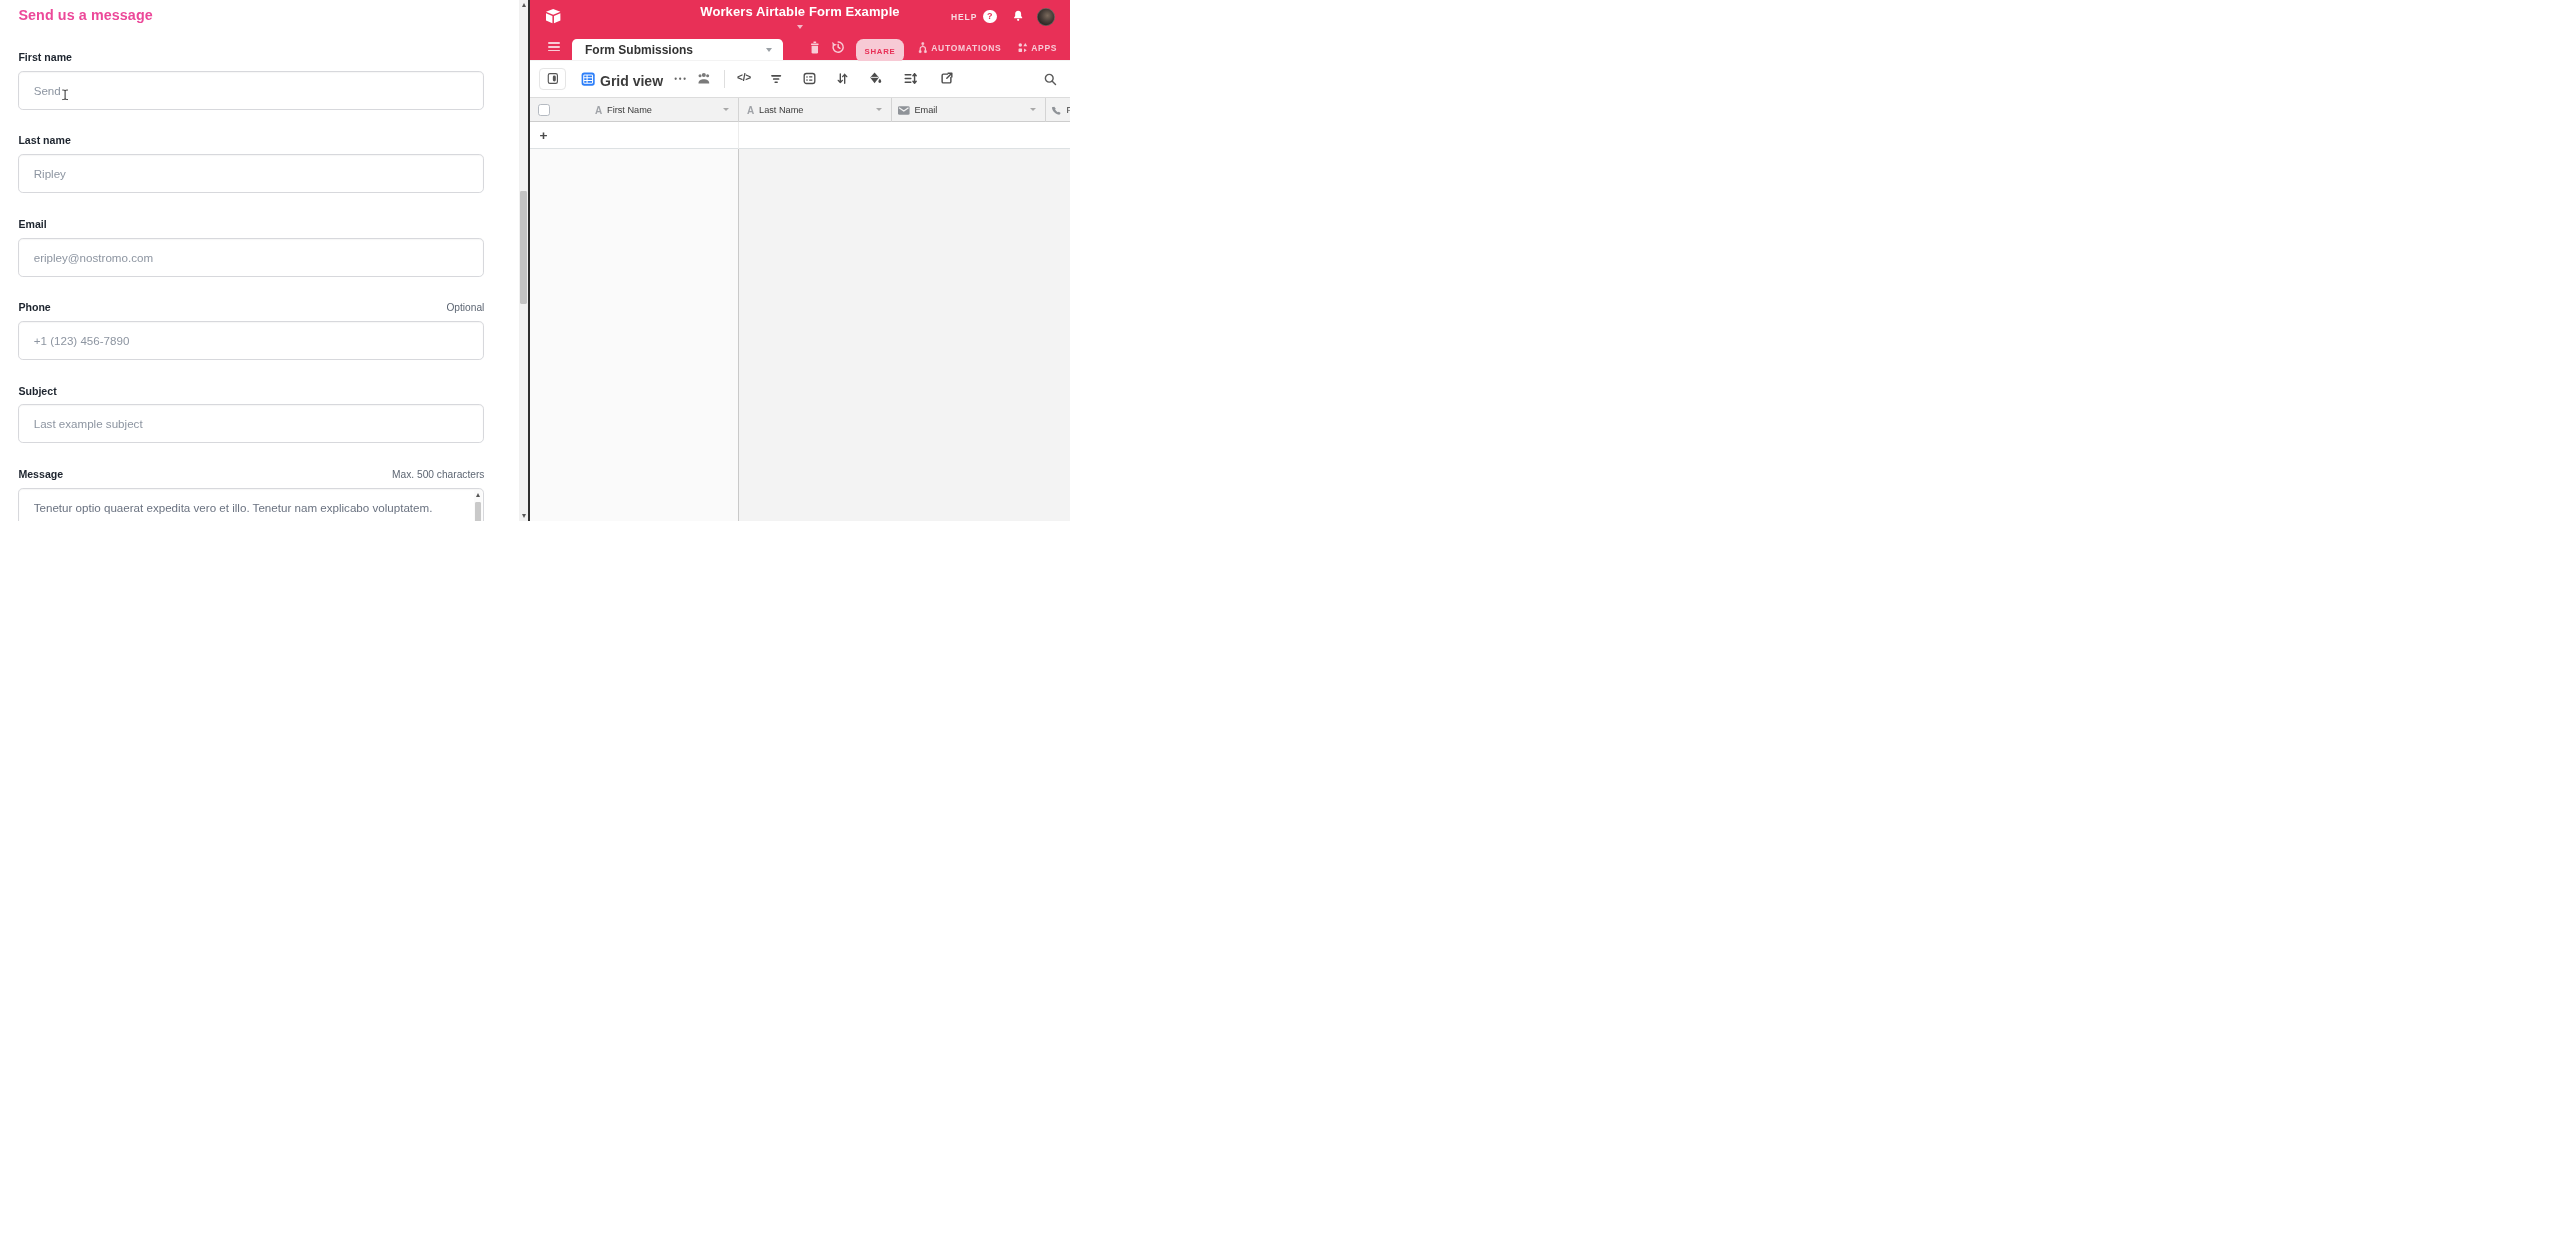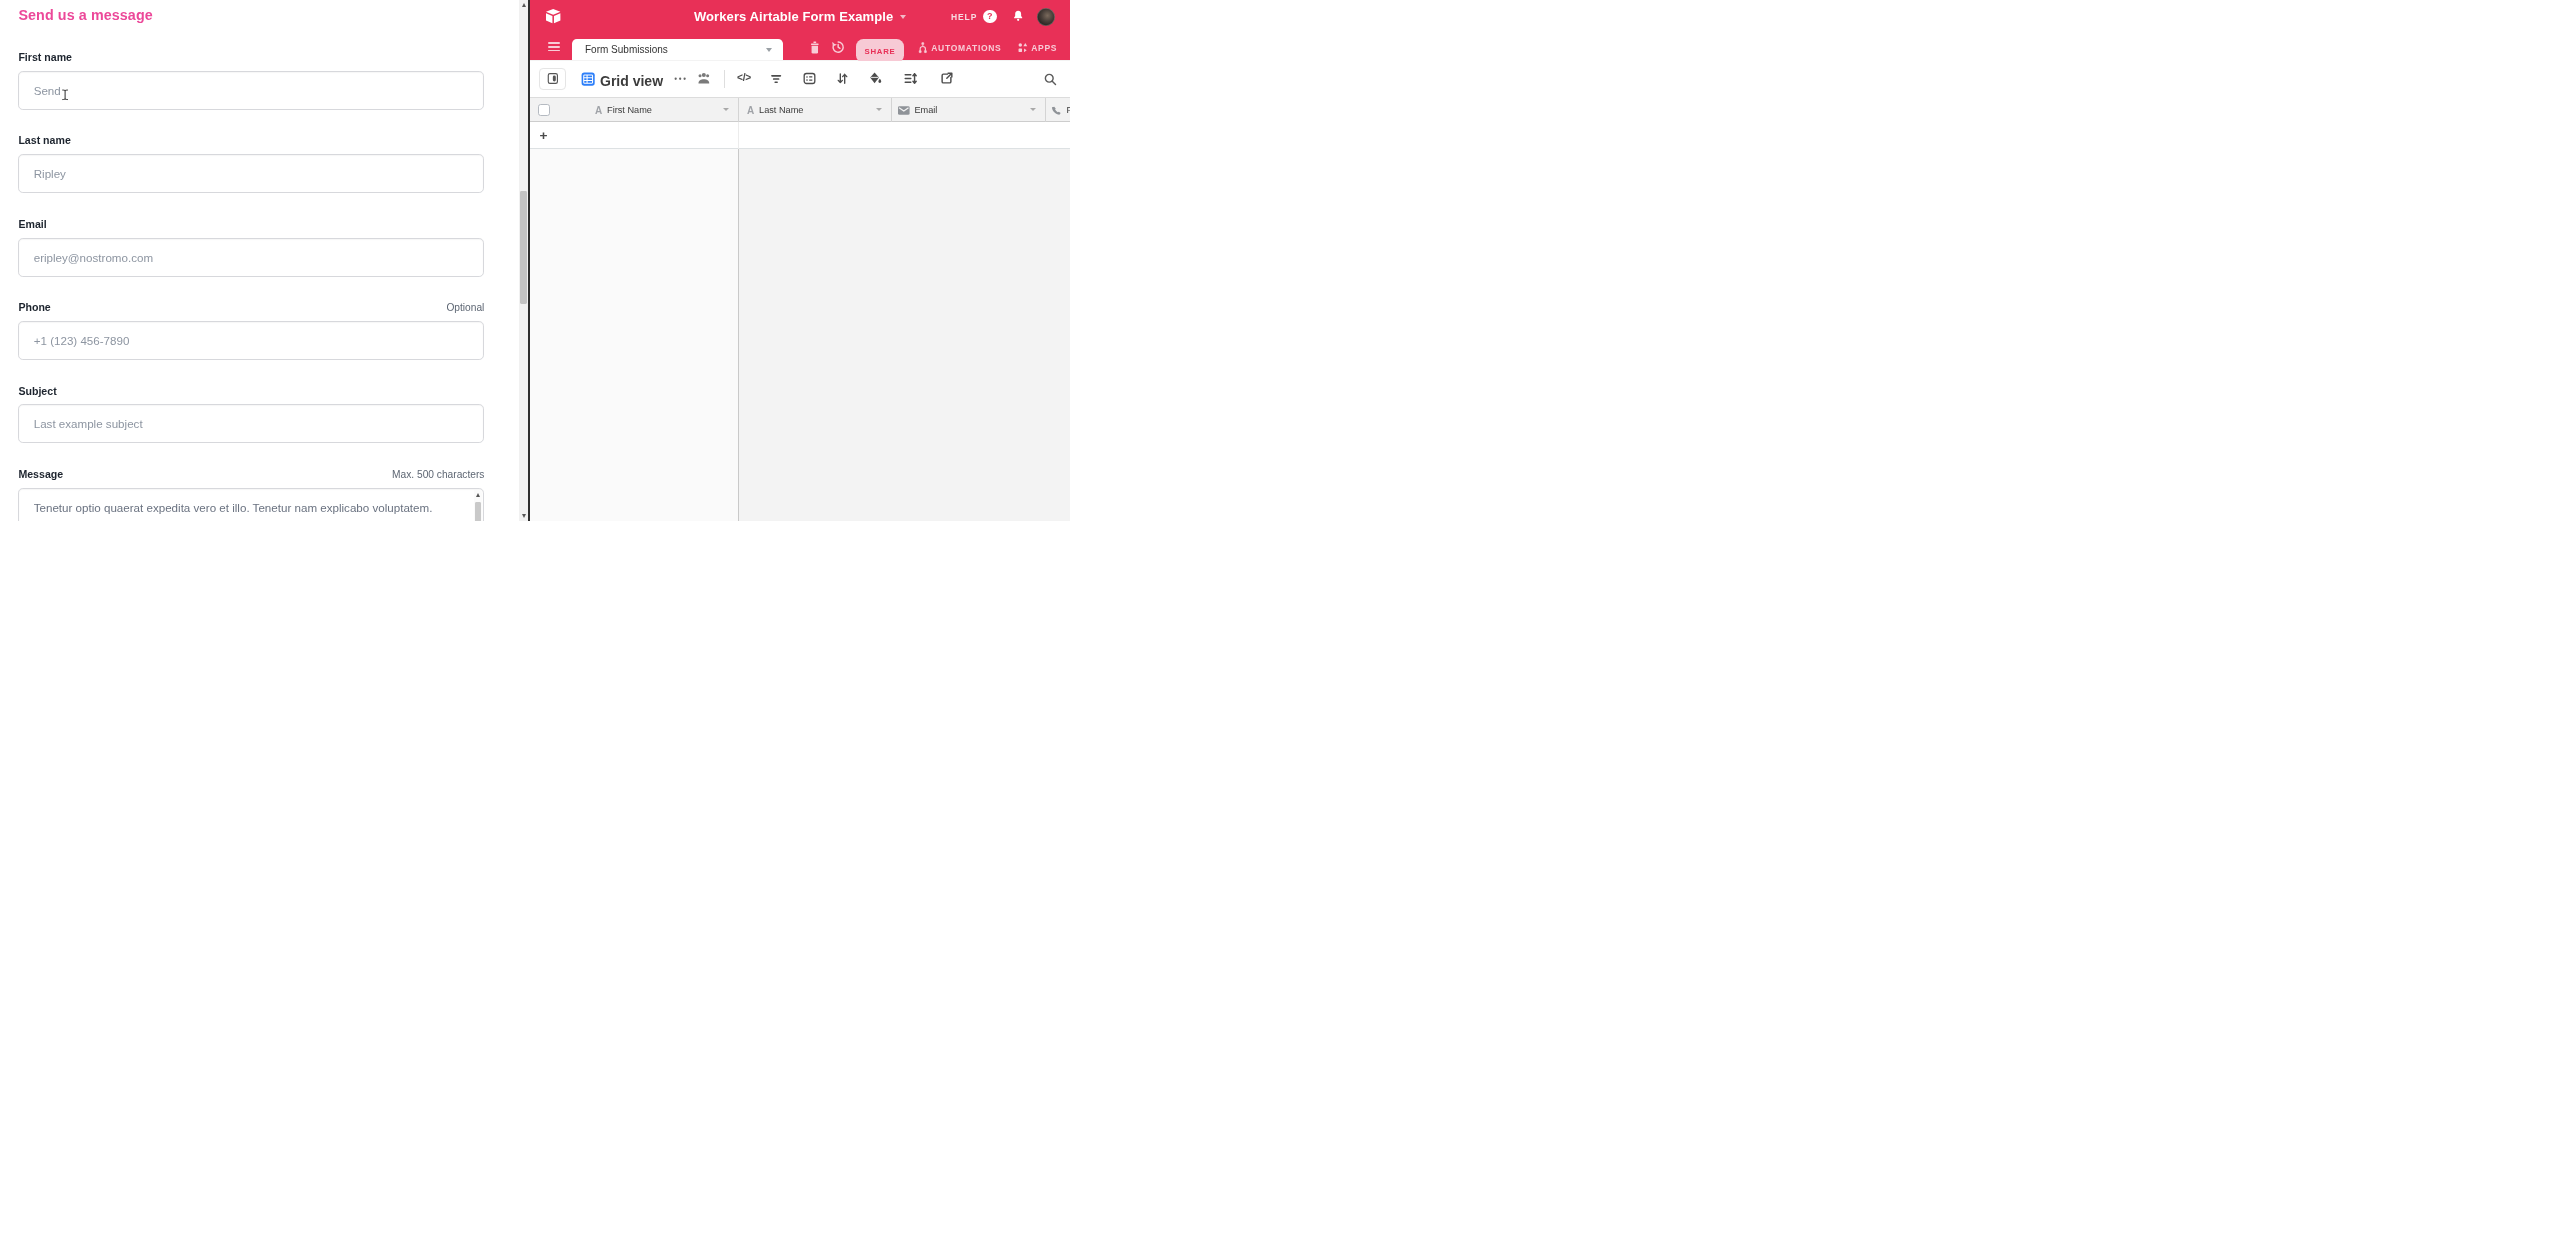--- a/index.html
+++ b/index.html
@@ -34,37 +34,37 @@
   .sb-arrow-bottom{position:absolute;bottom:0;left:0;width:9px;height:9px;display:flex;align-items:flex-end;}
 
   
   .pane-divider{position:absolute;left:528px;top:0;width:2.7px;height:521px;background:#2d2d2d;}
 
   
   .right-pane{position:absolute;left:530px;top:0;width:540px;height:521px;background:#f3f3f3;overflow:hidden;}
 
   .at-topbar{position:absolute;left:0;top:0;width:540px;height:33px;background:var(--red);}
   .at-logo{position:absolute;left:14.3px;top:7.5px;}
-  .at-title-wrap{position:absolute;left:0;top:0;width:540px;height:33px;display:flex;align-items:center;justify-content:center;gap:6.8px;}
+  .at-title-wrap{position:absolute;left:0;top:0;width:540px;height:33px;display:flex;align-items:center;justify-content:center;gap:6.8px;flex-direction:column;}
   .at-title{color:#fff;font-size:13px;font-weight:700;letter-spacing:0.1px;}
   .caret{width:0;height:0;border-left:3.4px solid transparent;border-right:3.4px solid transparent;border-top:4.1px solid #f2b9c7;}
   .at-help{position:absolute;left:421px;top:11.6px;color:#f8dbe2;font-size:8.5px;font-weight:700;letter-spacing:0.9px;}
   .at-qcircle{position:absolute;left:453px;top:9.6px;width:13.7px;height:13.7px;border-radius:50%;background:#fff;color:var(--red);
               font-size:9px;font-weight:800;display:flex;align-items:center;justify-content:center;}
   .at-bell{position:absolute;left:481px;top:9px;}
   .at-avatar{position:absolute;left:507px;top:7.5px;width:18.4px;height:18.4px;border-radius:50%;
              background:radial-gradient(circle at 58% 42%,#7a6a5c 0%,#4a403a 38%,#23201e 75%,#121212 100%);
              box-shadow:inset 0 0 0 0.7px rgba(255,255,255,.25);}
 
   .at-tablebar{position:absolute;left:0;top:33px;width:540px;height:27px;background:var(--red);}
   .hamburger{position:absolute;left:18px;top:9px;width:11.6px;}
   .hamburger div{height:1.8px;background:#f8ccd7;border-radius:1.4px;margin-bottom:2px;}
   .table-tab{position:absolute;left:42px;top:6.1px;width:211px;height:21px;background:#fff;border-radius:4.8px 4.8px 0 0;
              display:flex;align-items:center;padding-left:13px;}
-  .table-tab-label{font-size:10px;font-weight:400;color:#333;}
+  .table-tab-label{font-size:12px;font-weight:700;color:#333;}
   .tab-caret{position:absolute;right:11px;top:9px;border-top-color:#9aa0a5;}
   .tb-icon{position:absolute;top:7.5px;color:#f8ccd7;}
   .share-pill{position:absolute;left:326px;top:6.1px;width:48px;height:24px;border-radius:7.5px;background:#f7cad5;
               display:flex;align-items:center;justify-content:center;color:var(--red);font-size:7.8px;font-weight:800;letter-spacing:0.7px;}
   .tb-group{position:absolute;top:9px;display:flex;align-items:center;gap:2.7px;color:#f8ccd7;font-size:8.5px;font-weight:700;letter-spacing:0.7px;}
 
   .at-viewbar{position:absolute;left:0;top:61px;width:540px;height:36px;background:#fff;}
   .vb{position:absolute;color:#4c4c4c;}
   .toggle-btn{left:9px;top:6.8px;width:27px;height:22px;border:1.4px solid #e5e5e5;border-radius:4.1px;background:#fff;
               display:flex;align-items:center;justify-content:center;}

